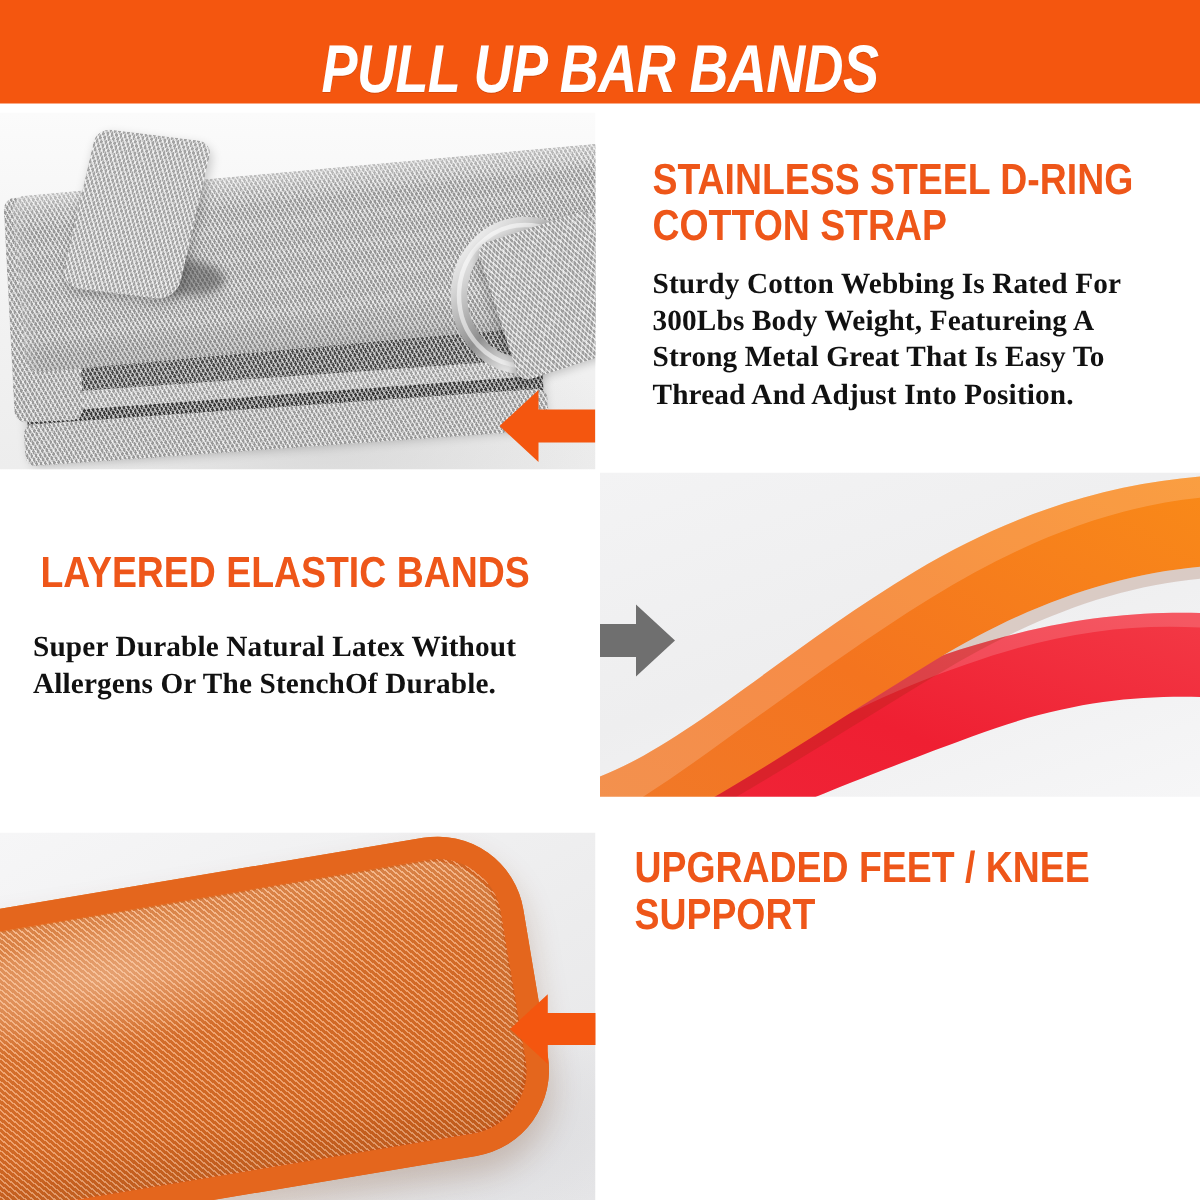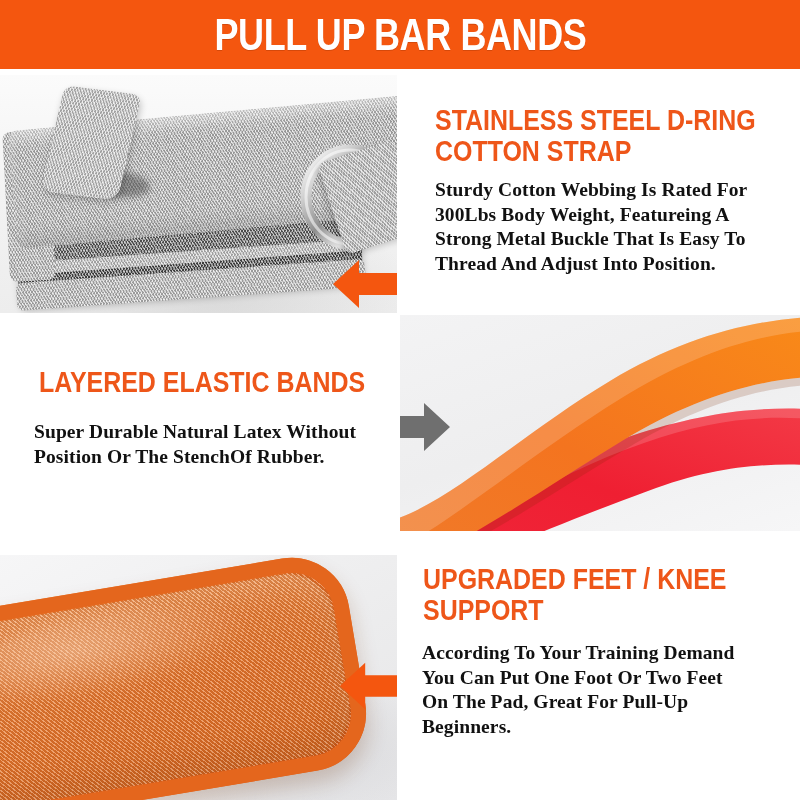--- a/index.html
+++ b/index.html
@@ -21,23 +21,24 @@
   }
 
   
   .header-banner {
     position: absolute;
     left: 0; top: 0;
     width: 800px;
     height: 69px;
     background: #f4560f;
     display: flex;
-    align-items: center;
+    align-items: flex-end;
     justify-content: center;
     overflow: hidden;
+    font-style: italic;
   }
   .header-title {
     color: #ffffff;
     font-family: "Liberation Sans Narrow", "Liberation Sans", sans-serif;
     font-weight: 700;
     font-size: 45px;
     line-height: 46px;
     letter-spacing: -0.5px;
     transform: scaleX(0.80);
     transform-origin: center center;
@@ -45,21 +46,21 @@
     text-shadow: 0 1px 0 rgba(120,35,0,0.25);
   }
 
   
   .cell {
     position: absolute;
     overflow: hidden;
   }
   .cell-r1c1 { left: 0;    top: 75px;  width: 397px; height: 238px; }
   .cell-r1c2 { left: 412px;top: 75px;  width: 400px; height: 238px; }
-  .cell-r2c1 { left: 12px;    top: 315px; width: 397px; height: 238px; padding-left: 42px; }
+  .cell-r2c1 { left: 0;    top: 315px; width: 397px; height: 238px; padding-left: 42px; }
   .cell-r2c2 { left: 400px;top: 315px; width: 400px; height: 238px; }
   .cell-r3c1 { left: 0;    top: 555px; width: 397px; height: 245px; }
   .cell-r3c2 { left: 400px;top: 531px; width: 400px; height: 245px; }
 
   .photo {
     position: absolute;
     inset: 0;
     background: #f1f1f1;
   }
 
@@ -289,30 +290,30 @@
       </div>
     </div>
   </div>
 
   <div class="cell cell-r1c2">
     <div class="text-panel tp-1">
       <h2 class="panel-heading">STAINLESS STEEL D-RING
 COTTON STRAP</h2>
       <p class="panel-body">Sturdy Cotton Webbing Is Rated For
 300Lbs Body Weight, Featureing A
-Strong Metal Buckle That Is Easy To
+Strong Metal Great That Is Easy To
 Thread And Adjust Into Position.</p>
     </div>
   </div>
 
   <div class="cell cell-r2c1">
     <div class="text-panel tp-2">
       <h2 class="panel-heading">LAYERED ELASTIC BANDS</h2>
       <p class="panel-body">Super Durable Natural Latex Without
-Position Or The StenchOf Rubber.</p>
+Allergens Or The StenchOf Durable.</p>
     </div>
   </div>
 
   <div class="cell cell-r2c2">
     <div class="photo bands-scene">
       <svg width="400" height="238" viewBox="0 0 400 238" style="position:absolute;inset:0;">
         <defs>
           <linearGradient id="orangeBand" x1="0" y1="1" x2="1" y2="0">
             <stop offset="0%" stop-color="#f07a2a"></stop>
             <stop offset="45%" stop-color="#f4741f"></stop>
@@ -359,20 +360,16 @@
           <polygon points="0,26 26,2 26,15 64,15 64,37 26,37 26,50" fill="#f4560f"></polygon>
         </svg>
       </div>
     </div>
   </div>
 
   <div class="cell cell-r3c2">
     <div class="text-panel tp-3">
       <h2 class="panel-heading">UPGRADED FEET / KNEE
 SUPPORT</h2>
-      <p class="panel-body">According To Your Training Demand
-You Can Put One Foot Or Two Feet
-On The Pad, Great For Pull-Up
-Beginners.</p>
     </div>
   </div>
 
 </div>
 
 </body></html>

